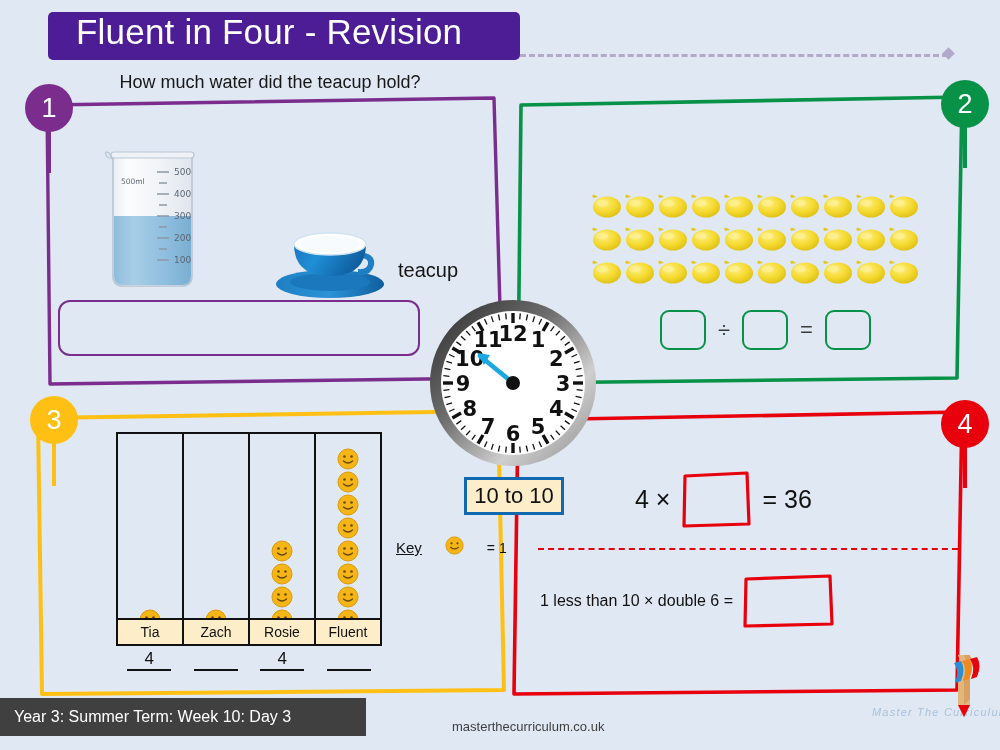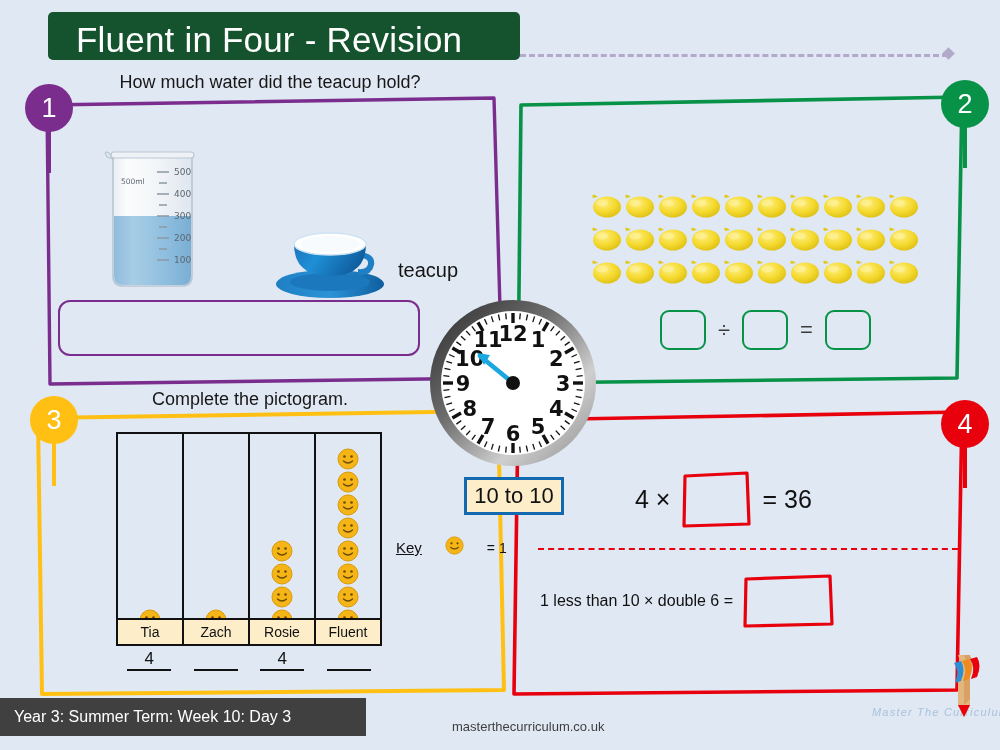--- a/index.html
+++ b/index.html
@@ -9,23 +9,23 @@
     font-family: "Liberation Sans", sans-serif;
     position: relative;
     overflow: hidden;
   }
   .stage { position: absolute; inset: 0; }
 
   
   #title-bar {
     position: absolute; left: 48px; top: 12px;
     width: 472px; height: 48px;
-    background: #14532d;
+    background: #4c1d95;
     border-radius: 5px;
-    display: flex; align-items: flex-end; padding-left: 28px;
+    display: flex; align-items: flex-start; padding-left: 28px;
   }
   #title-text {
     color: #ffffff; font-size: 35px; font-weight: 400;
     letter-spacing: .2px; white-space: nowrap;
   }
   #title-dash {
     position: absolute; left: 520px; top: 54px; width: 428px; height: 0;
     border-top: 3px dashed #b3aacb;
   }
   #title-dash-end {
@@ -654,21 +654,20 @@
     </div>
 
   <div id="q2-eq">
     <div class="eq-box-green"></div>
     <span class="eq-sym">÷</span>
     <div class="eq-box-green"></div>
     <span class="eq-sym">=</span>
     <div class="eq-box-green"></div>
   </div>
 
-  <div class="q-head" id="q3-head">Complete the pictogram.</div>
   <div id="pictogram">
       <div class="picto-col">
         <span class="smiley"><svg viewBox="0 0 22 22" width="22" height="22">
             <circle cx="11" cy="11" r="10" fill="#f5b517" stroke="#d99a08" stroke-width="1"></circle>
             <circle cx="7.5" cy="8.5" r="1.3" fill="#6b4a06"></circle>
             <circle cx="14.5" cy="8.5" r="1.3" fill="#6b4a06"></circle>
             <path d="M6.5,13 Q11,17 15.5,13" fill="none" stroke="#6b4a06" stroke-width="1.3" stroke-linecap="round"></path>
           </svg></span>
       </div>
       <div class="picto-col">

